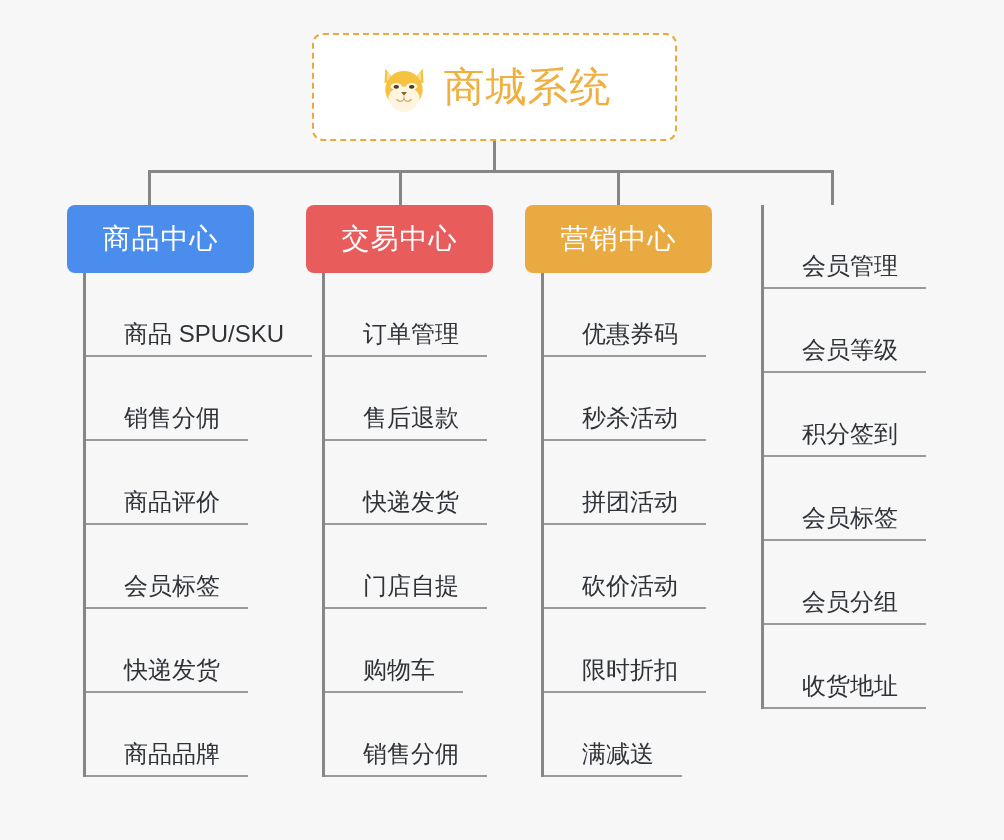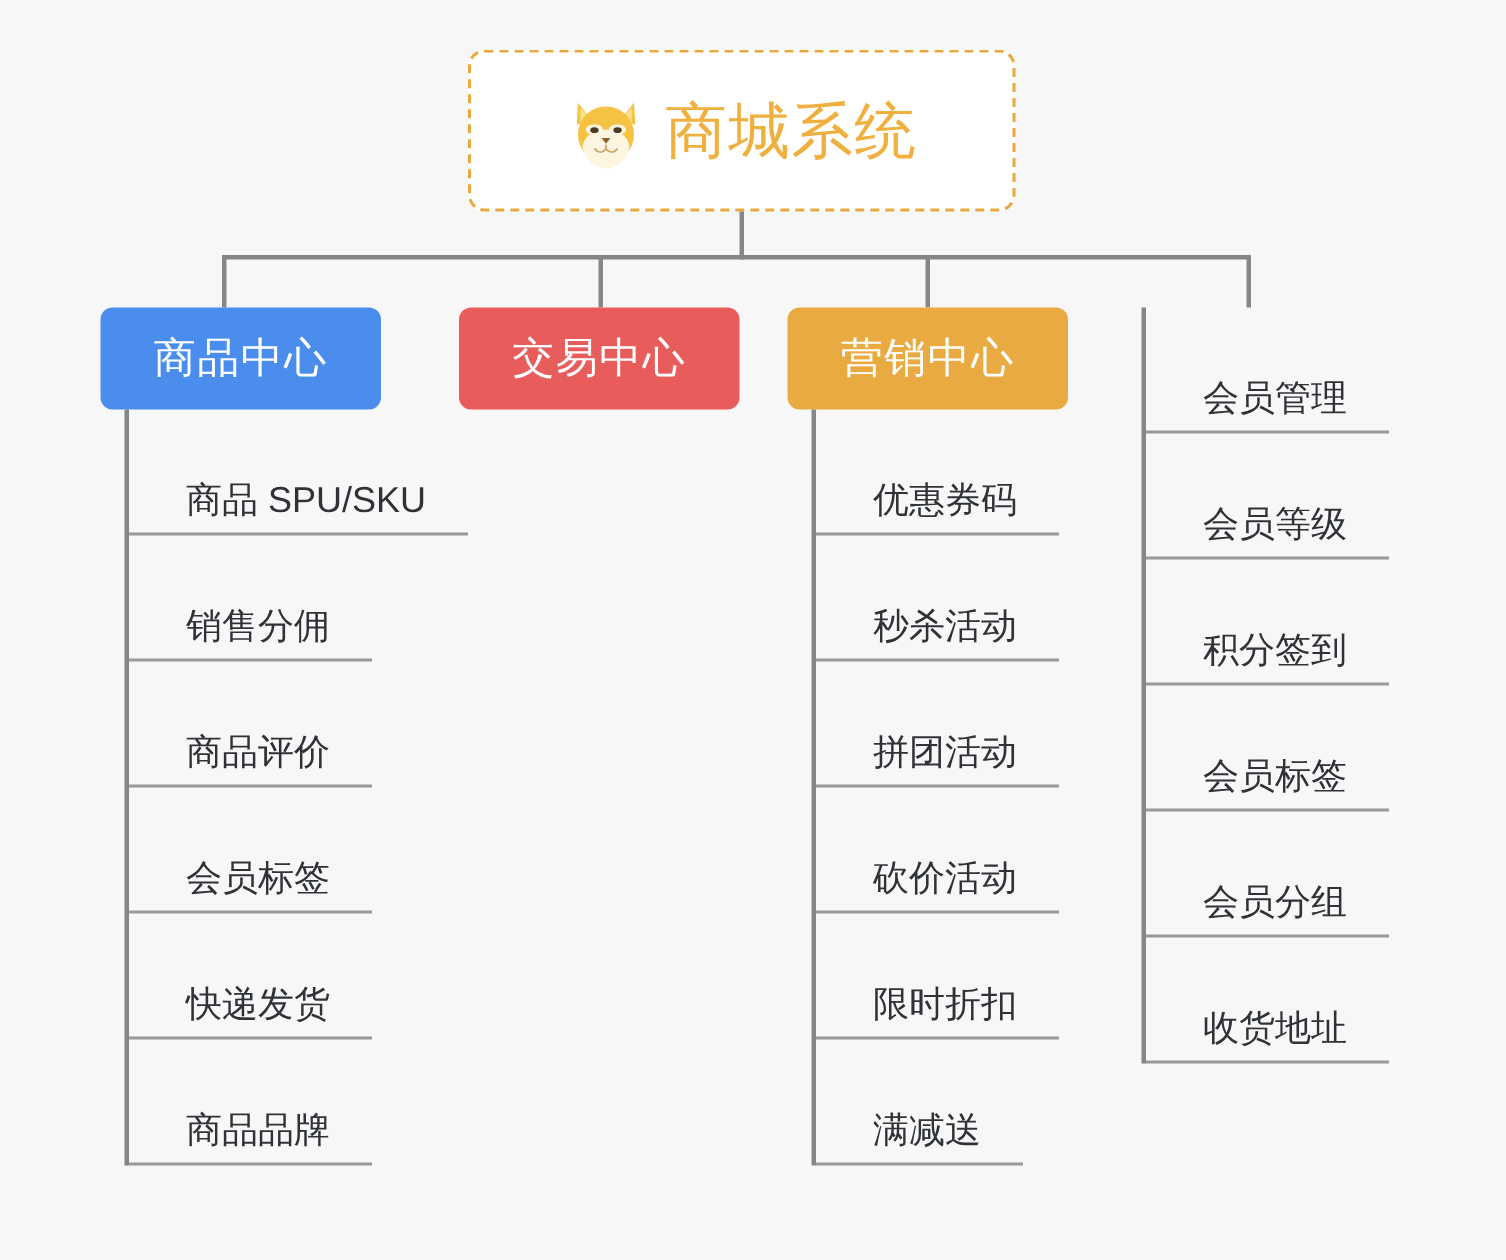--- a/index.html
+++ b/index.html
@@ -182,20 +182,40 @@
       <div class="leaf-item">
           <span class="leaf-label">商品品牌</span>
         </div>
     </div>
   </div>
 
   <div class="column col-2">
     <div class="cat-box" style="background: rgb(233, 92, 92);">
       <span>交易中心</span>
     </div>
+    <div class="leaf-list" style="border-left-color: rgb(134, 134, 134);">
+      <div class="leaf-item">
+          <span class="leaf-label">订单管理</span>
+        </div>
+      <div class="leaf-item">
+          <span class="leaf-label">售后退款</span>
+        </div>
+      <div class="leaf-item">
+          <span class="leaf-label">快递发货</span>
+        </div>
+      <div class="leaf-item">
+          <span class="leaf-label">门店自提</span>
+        </div>
+      <div class="leaf-item">
+          <span class="leaf-label">购物车</span>
+        </div>
+      <div class="leaf-item">
+          <span class="leaf-label">销售分佣</span>
+        </div>
+    </div>
   </div>
 
   <div class="column col-3">
     <div class="cat-box" style="background: rgb(234, 170, 66);">
       <span>营销中心</span>
     </div>
     <div class="leaf-list" style="border-left-color: rgb(134, 134, 134);">
       <div class="leaf-item">
           <span class="leaf-label">优惠券码</span>
         </div>

